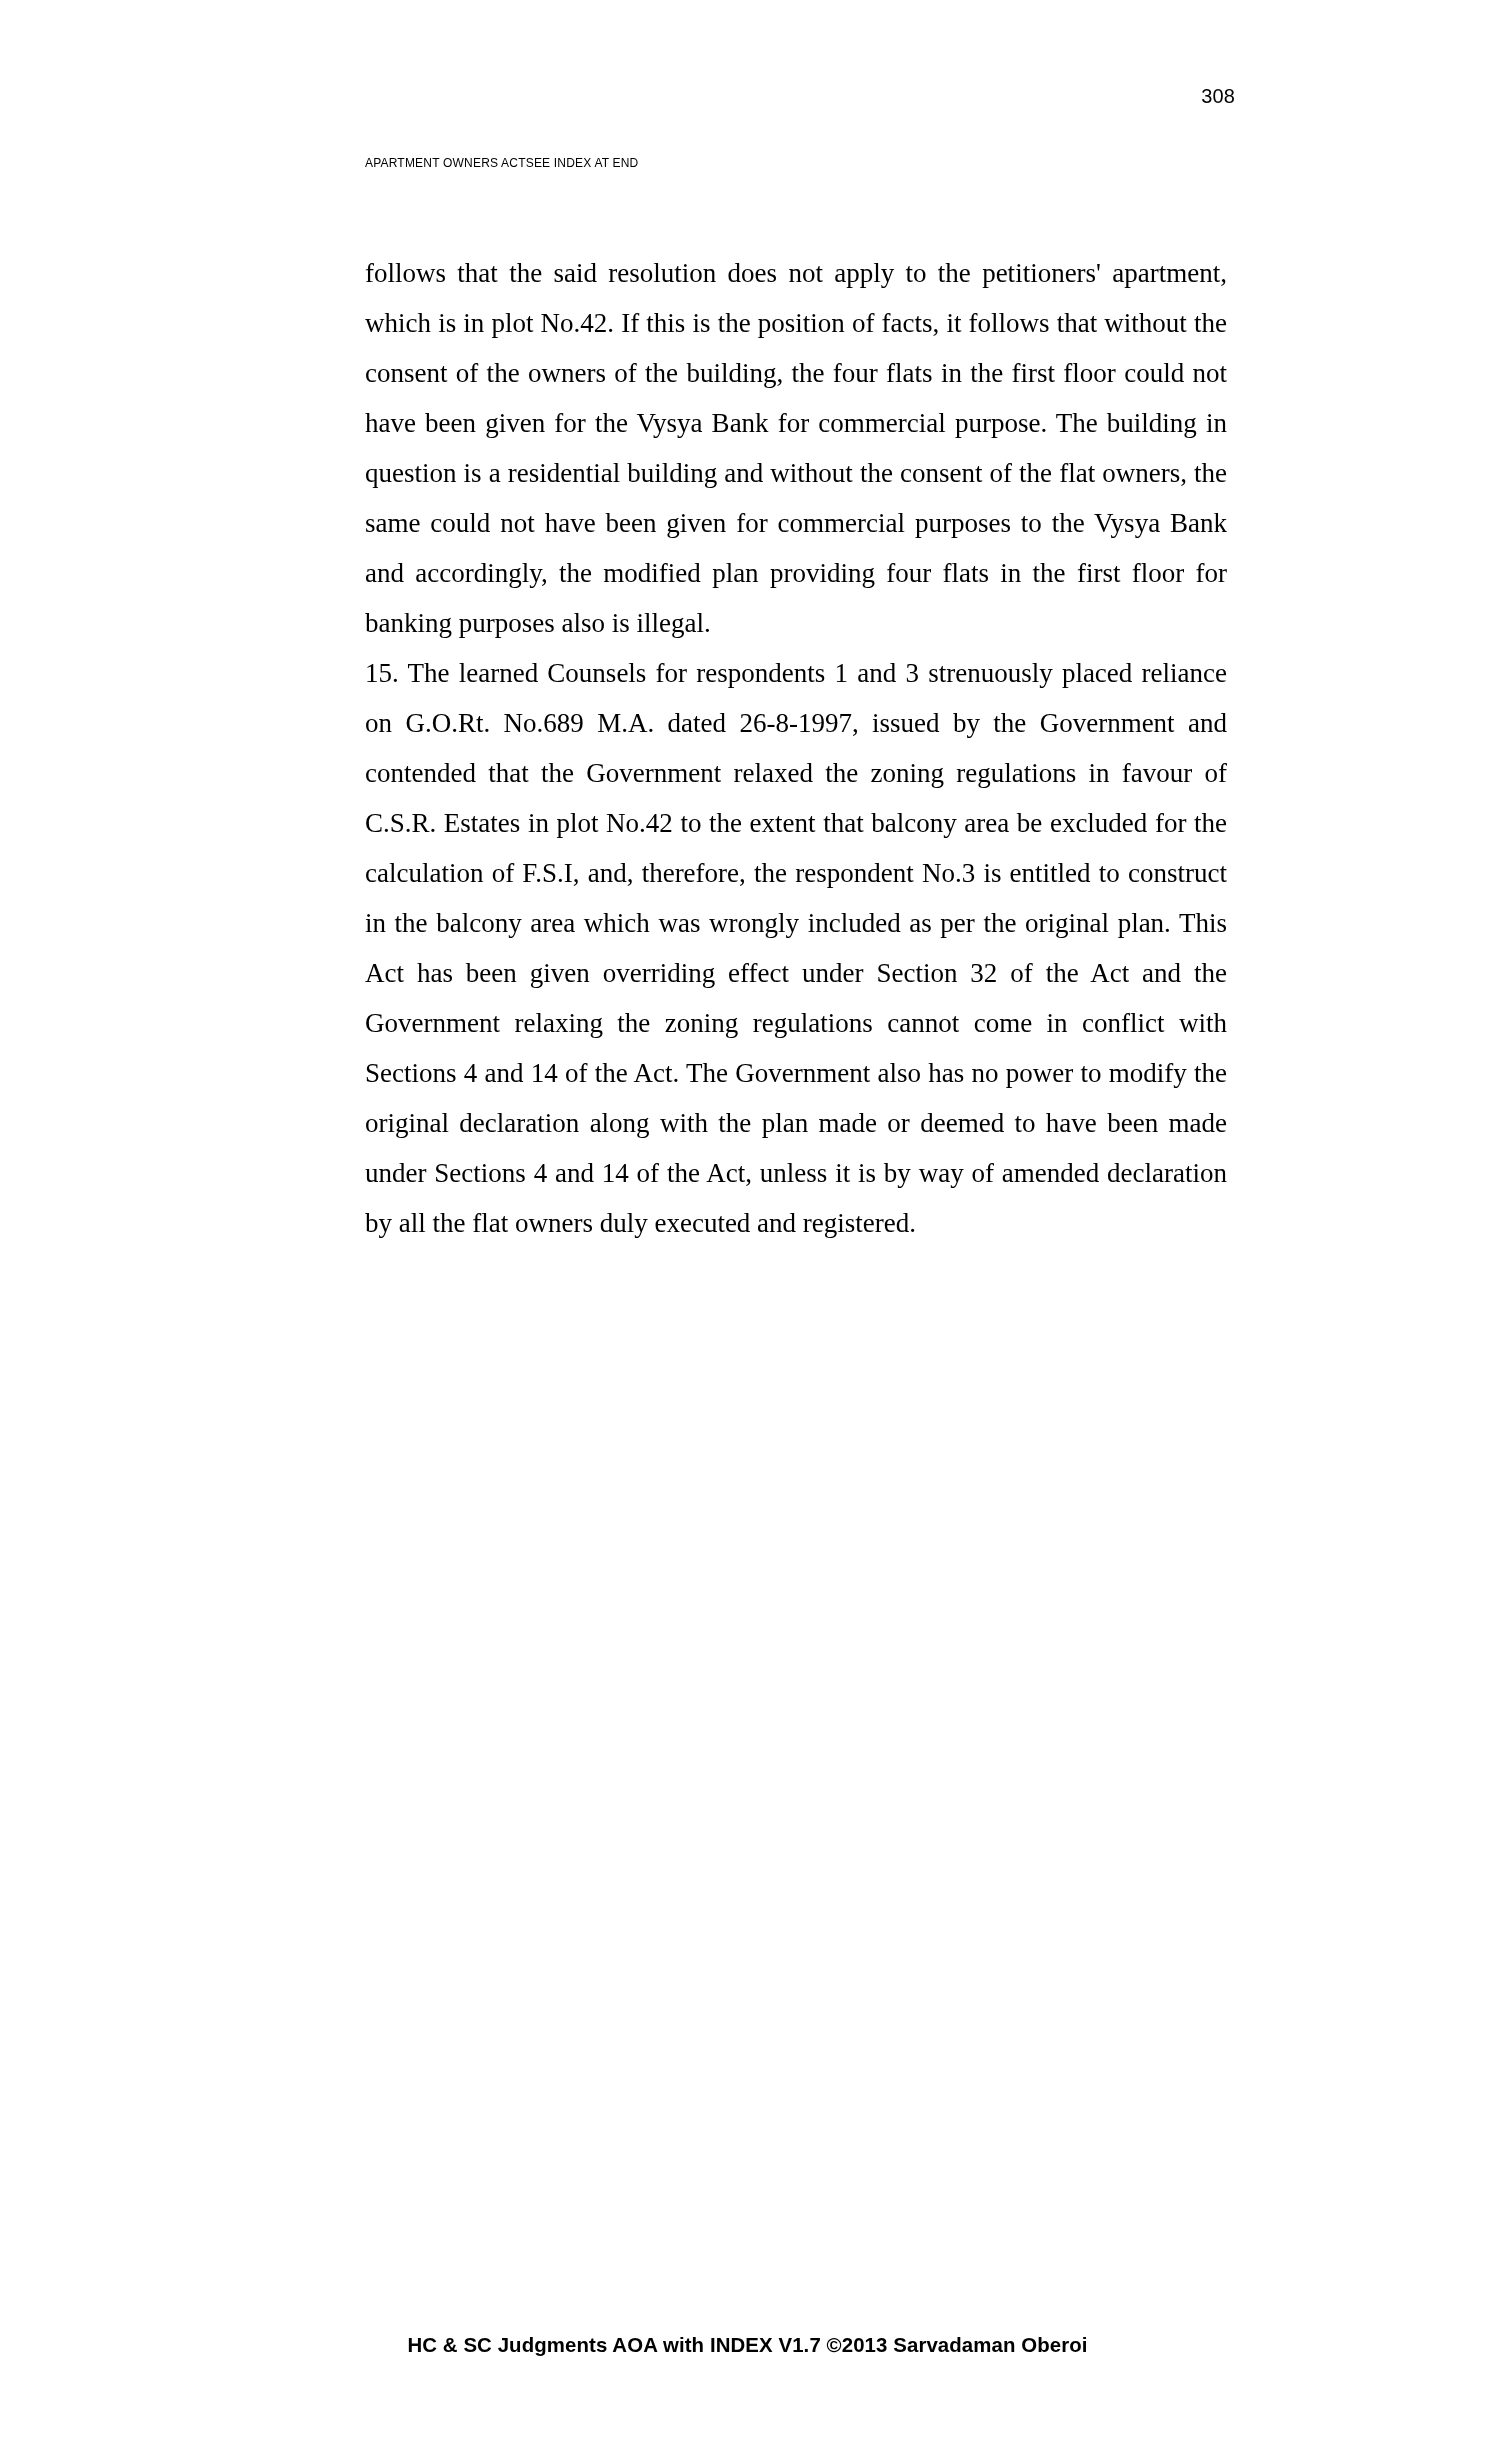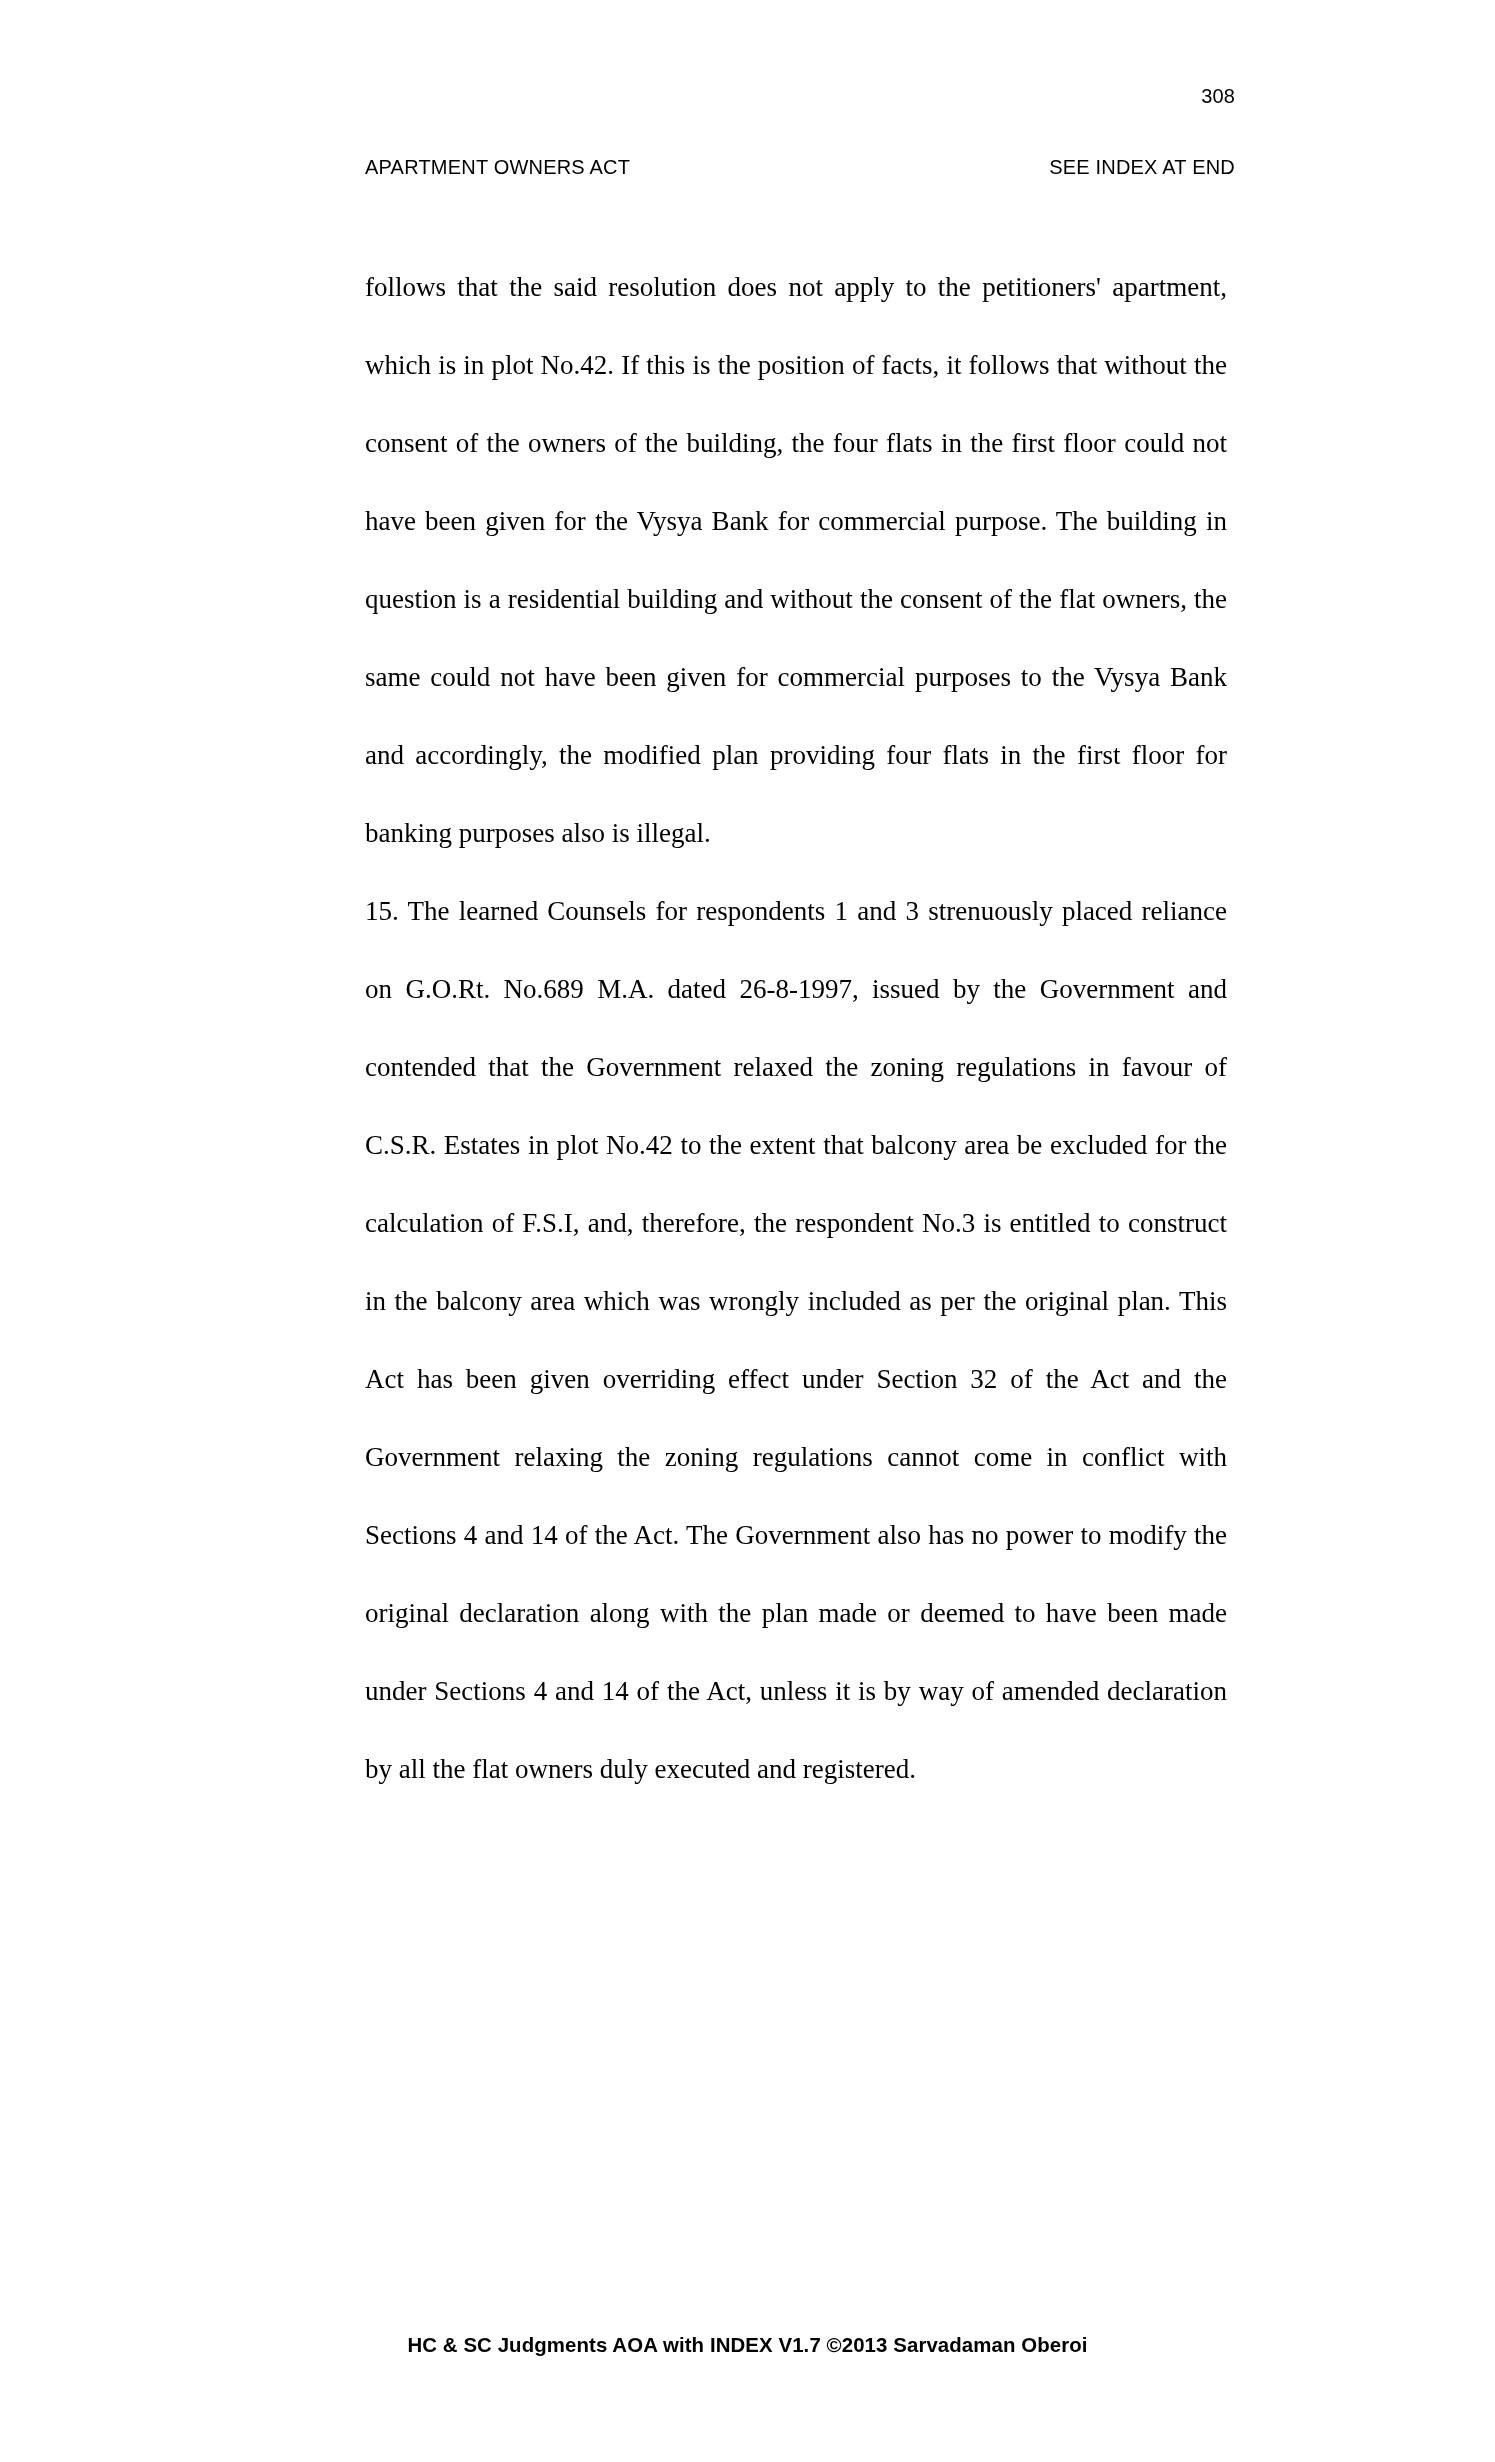--- a/index.html
+++ b/index.html
@@ -38,44 +38,43 @@
     letter-spacing: 0.1px;
     line-height: 1;
     text-align: right;
   }
   .header-row {
     position: absolute;
     top: 34px;
     left: 0;
     width: 100%;
     display: flex;
-    justify-content: space-between;
     align-items: baseline;
     font-family: "Liberation Sans", sans-serif;
-    font-size: 20px;
+    font-size: 12px;
     letter-spacing: 0.2px;
   }
   .header-left {
     white-space: nowrap;
   }
   .header-right {
     white-space: nowrap;
     margin-top: 36px;
   }
   
   .body-text {
     position: absolute;
     top: 248px;
     left: 365px;
     width: 870px;
   }
   .para {
     margin: 0 8px 0px 0;
     font-size: 27px;
-    line-height: 78px;
+    line-height: 50px;
     text-align: justify;
     text-justify: inter-word;
     hyphens: none;
     font-family: Liberation Serif, serif;
   }
   
   .footer {
     position: absolute;
     bottom: 105px;
     left: 0;

